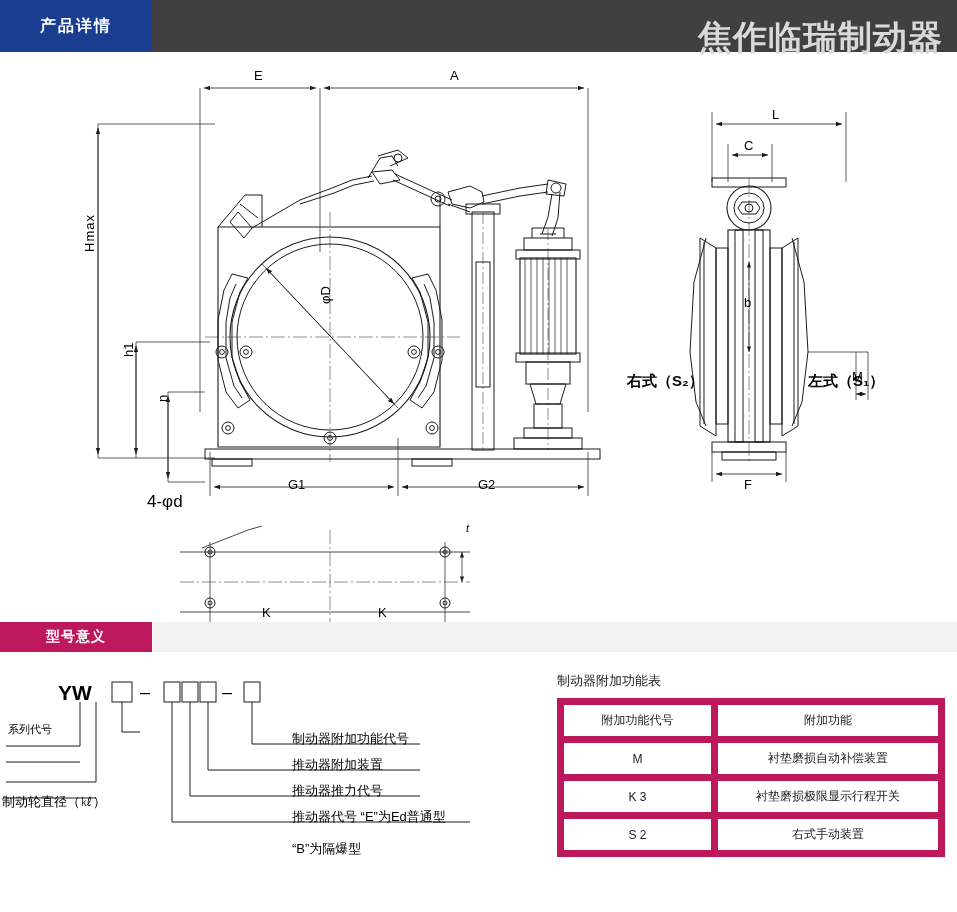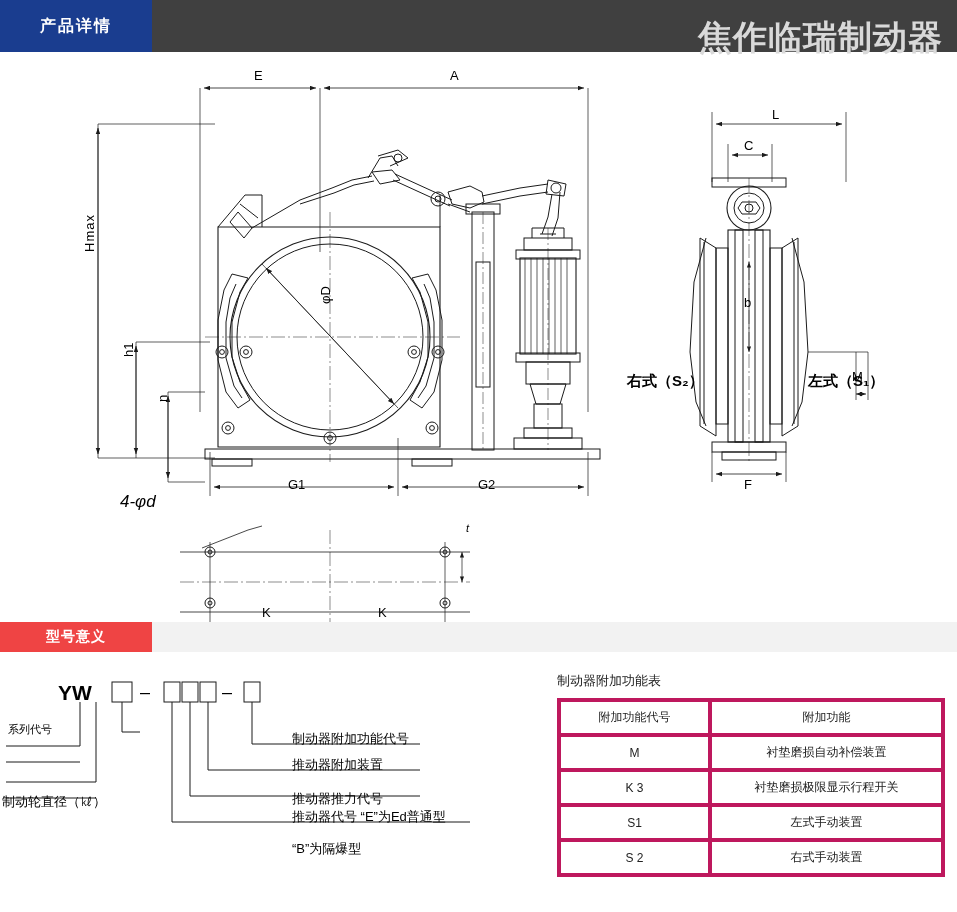--- a/index.html
+++ b/index.html
@@ -29,21 +29,21 @@
     font-size:34px;font-weight:bold;color:#d9d9d9;
     letter-spacing:1px;
     margin-top:12px;
   }
   .sect2-bar{
     position:absolute;left:0;top:622px;width:957px;height:30px;
     background:#f2f2f2;
   }
   .sect2-tab{
     position:absolute;left:0;top:622px;width:152px;height:30px;
-    background:#ef4444;color:#fff;
+    background:#be185d;color:#fff;
     font-size:14px;font-weight:bold;
     display:flex;align-items:center;justify-content:center;
     letter-spacing:1px;
   }
 
   
   .draw{
     position:absolute;left:0;top:52px;width:957px;height:570px;
   }
   .draw svg{display:block;}
@@ -59,21 +59,21 @@
 
   
   .tbl-wrap{
     position:absolute;left:557px;top:672px;width:390px;
   }
   .tbl-title{font-size:13px;margin-bottom:8px;color:#222;}
   table.fn{
     border-collapse:collapse;width:388px;font-size:12px;
   }
   table.fn td,table.fn th{
-    border:4px solid #be185d;
+    border:7px solid #be185d;
     height:29px;
     text-align:center;
     font-weight:normal;
     color:#222;
   }
   table.fn th{background:#fff;}
   table.fn td.code{width:145px;}
 </style>
 </head>
 <body>
@@ -290,21 +290,21 @@
   <div class="lbl" style="left:478px;top:425px;">G2</div>
 
   <div class="lbl" style="left:772px;top:55px;">L</div>
   <div class="lbl" style="left:744px;top:86px;">C</div>
   <div class="lbl" style="left:744px;top:243px;">b</div>
   <div class="lbl" style="left:852px;top:317px;">M</div>
   <div class="lbl" style="left:744px;top:425px;">F</div>
   <div class="lbl" style="left:627px;top:320px;font-size:15px;font-weight:bold;white-space:nowrap;">右式（S₂）</div>
   <div class="lbl" style="left:808px;top:320px;font-size:15px;font-weight:bold;white-space:nowrap;">左式（S₁）</div>
 
-  <div class="lbl" style="left:120px;top:440px;font-size:17px;font-style:italic;">4-φd</div>
+  <div class="lbl" style="left:147px;top:440px;font-size:17px;">4-φd</div>
   <div class="lbl" style="left:262px;top:553px;">K</div>
   <div class="lbl" style="left:378px;top:553px;">K</div>
   <div class="lbl lbl-i" style="left:466px;top:470px;font-size:11px;">t</div>
 </div>
 
 <div class="sect2-bar"></div>
 <div class="sect2-tab">型号意义</div>
 
 <div class="model">
 <svg width="540" height="252" viewBox="0 0 540 252" xmlns="http://www.w3.org/2000/svg">
@@ -337,21 +337,21 @@
     <text x="58" y="40" font-size="21" font-weight="bold">YW</text>
     <text x="140" y="38" font-size="18">–</text>
     <text x="222" y="38" font-size="18">–</text>
   </g>
 </svg>
   <div class="lbl" style="left:8px;top:62px;font-size:11px;font-family:Liberation Mono, monospace;">系列代号</div>
   <div class="lbl" style="left:2px;top:114px;font-size:13px;white-space:nowrap;margin-top:19px;">制动轮直径（㎘）</div>
 
   <div class="lbl" style="left:292px;top:70px;font-size:13px;white-space:nowrap;">制动器附加功能代号</div>
   <div class="lbl" style="left:292px;top:96px;font-size:13px;white-space:nowrap;">推动器附加装置</div>
-  <div class="lbl" style="left:292px;top:130px;font-size:13px;white-space:nowrap;">推动器推力代号</div>
+  <div class="lbl" style="left:292px;top:122px;font-size:13px;white-space:nowrap;">推动器推力代号</div>
   <div class="lbl" style="left:292px;top:148px;font-size:13px;white-space:nowrap;">推动器代号 “E”为Ed普通型</div>
   <div class="lbl" style="left:292px;top:180px;font-size:13px;white-space:nowrap;">“B”为隔爆型</div>
 </div>
 
 <div class="tbl-wrap">
   <div class="tbl-title">制动器附加功能表</div>
   <table class="fn">
     <thead>
       <tr>
         <th class="code">附加功能代号</th>
@@ -361,22 +361,18 @@
     <tbody>
       <tr>
         <td class="code">M</td>
         <td>衬垫磨损自动补偿装置</td>
       </tr>
       <tr>
         <td class="code">K 3</td>
         <td>衬垫磨损极限显示行程开关</td>
       </tr>
       <tr>
-        <td class="code">S1</td>
-        <td>左式手动装置</td>
-      </tr>
-      <tr>
         <td class="code">S 2</td>
         <td>右式手动装置</td>
       </tr>
     </tbody>
   </table>
 </div>
 
 </body></html>

